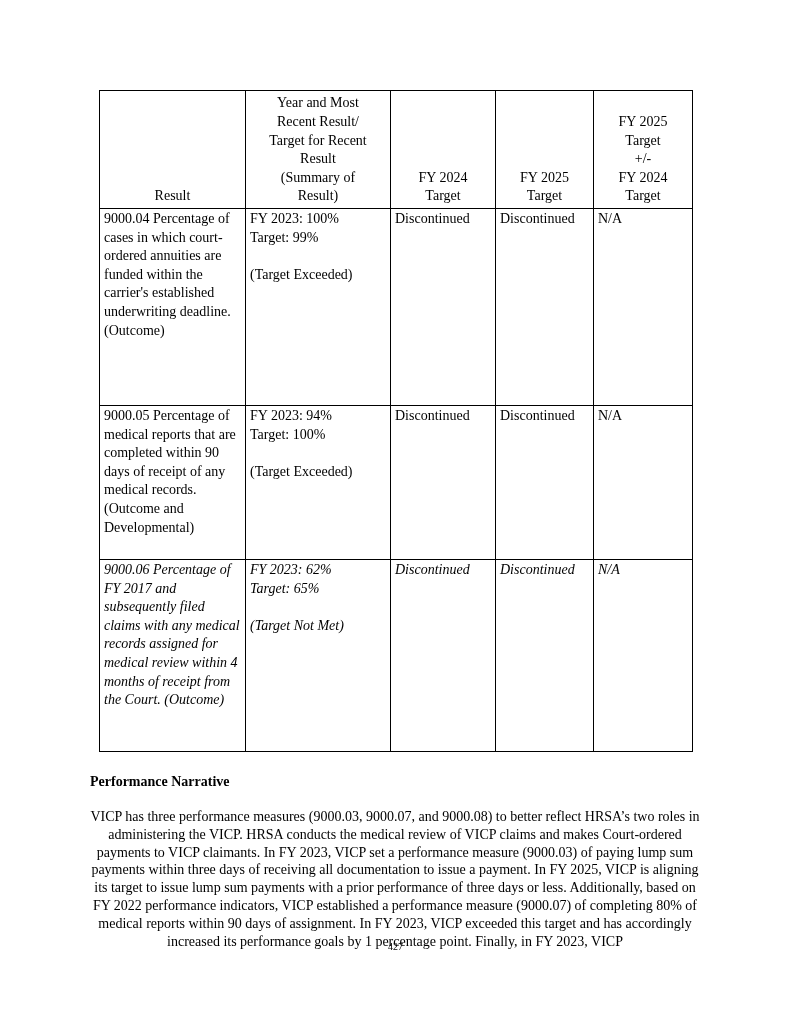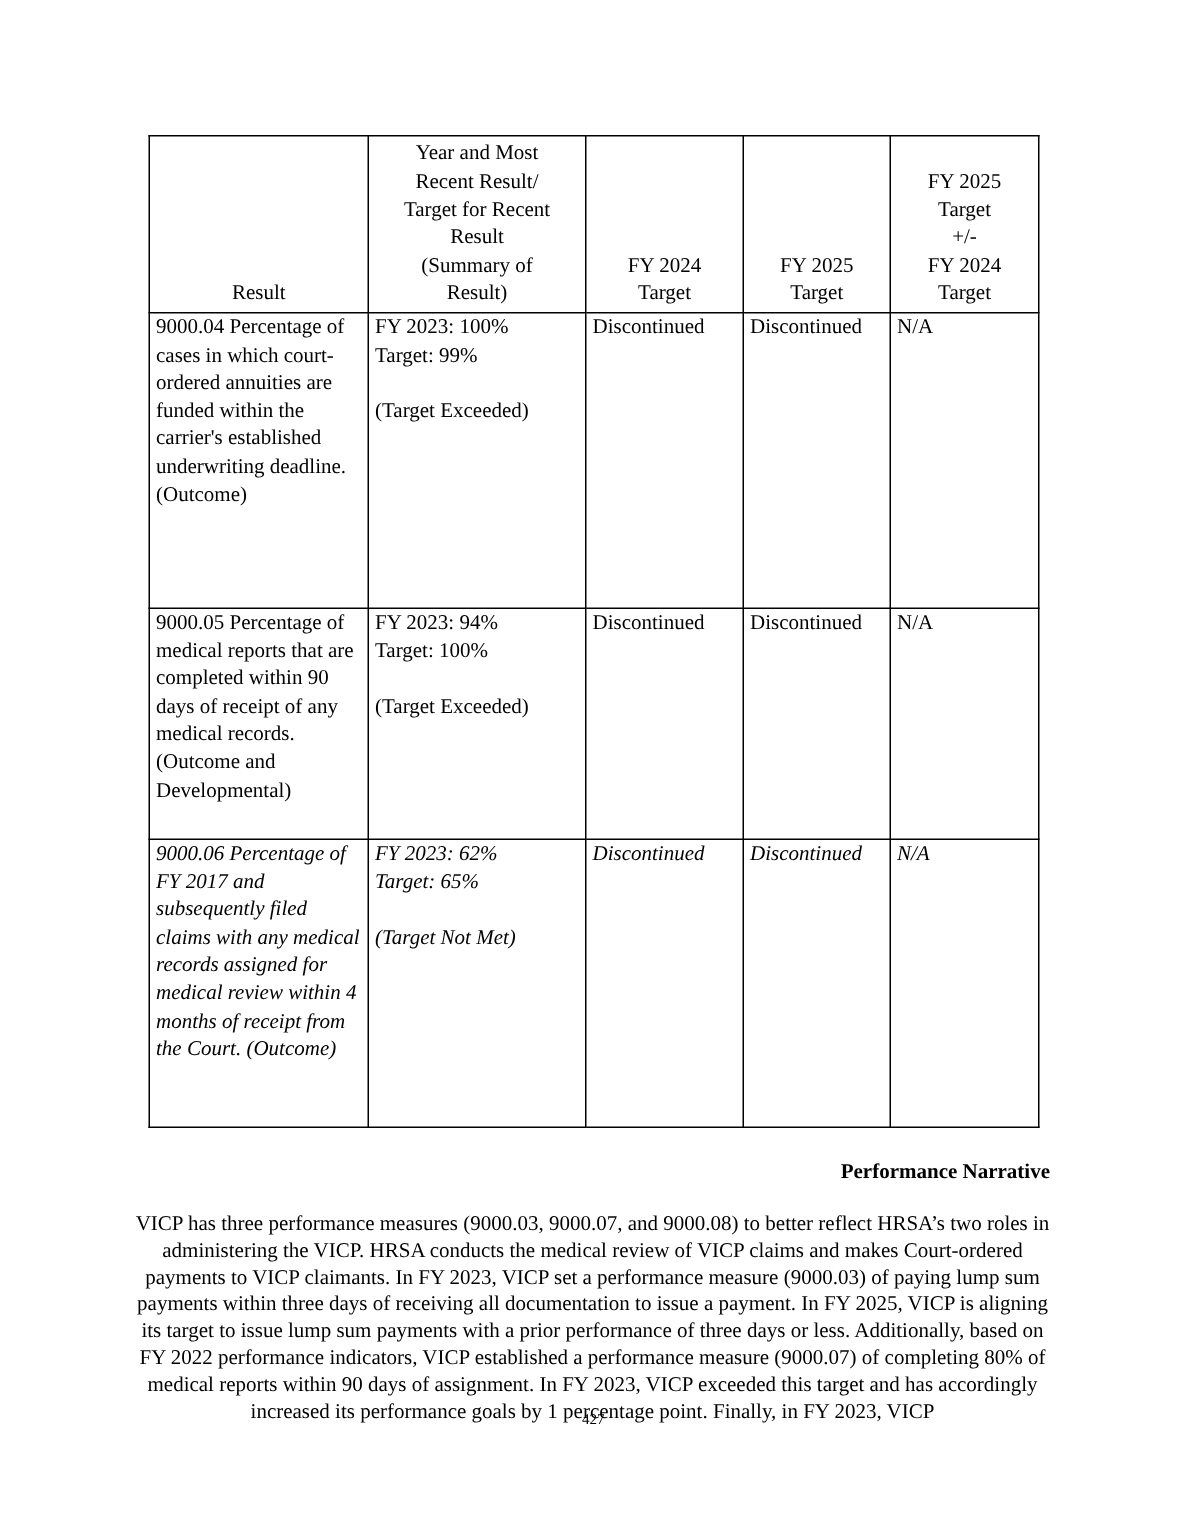--- a/index.html
+++ b/index.html
@@ -50,21 +50,20 @@
     white-space: pre-line;
   }
   tr.row-0 td { height: 197px; }
   tr.row-1 td { height: 154px; }
   tr.row-2 td { height: 192px; font-style: italic; }
   .narrative-heading {
     margin: 21px 0 0 0;
     font-size: 14px;
     font-weight: bold;
     line-height: 1.3;
-    text-align: right;
   }
   .narrative-paragraph {
     margin: 17px 0 0 0;
     font-size: 14px;
     line-height: 1.27;
     text-align: center;
   }
   .page-number {
     position: absolute;
     top: 941px;

